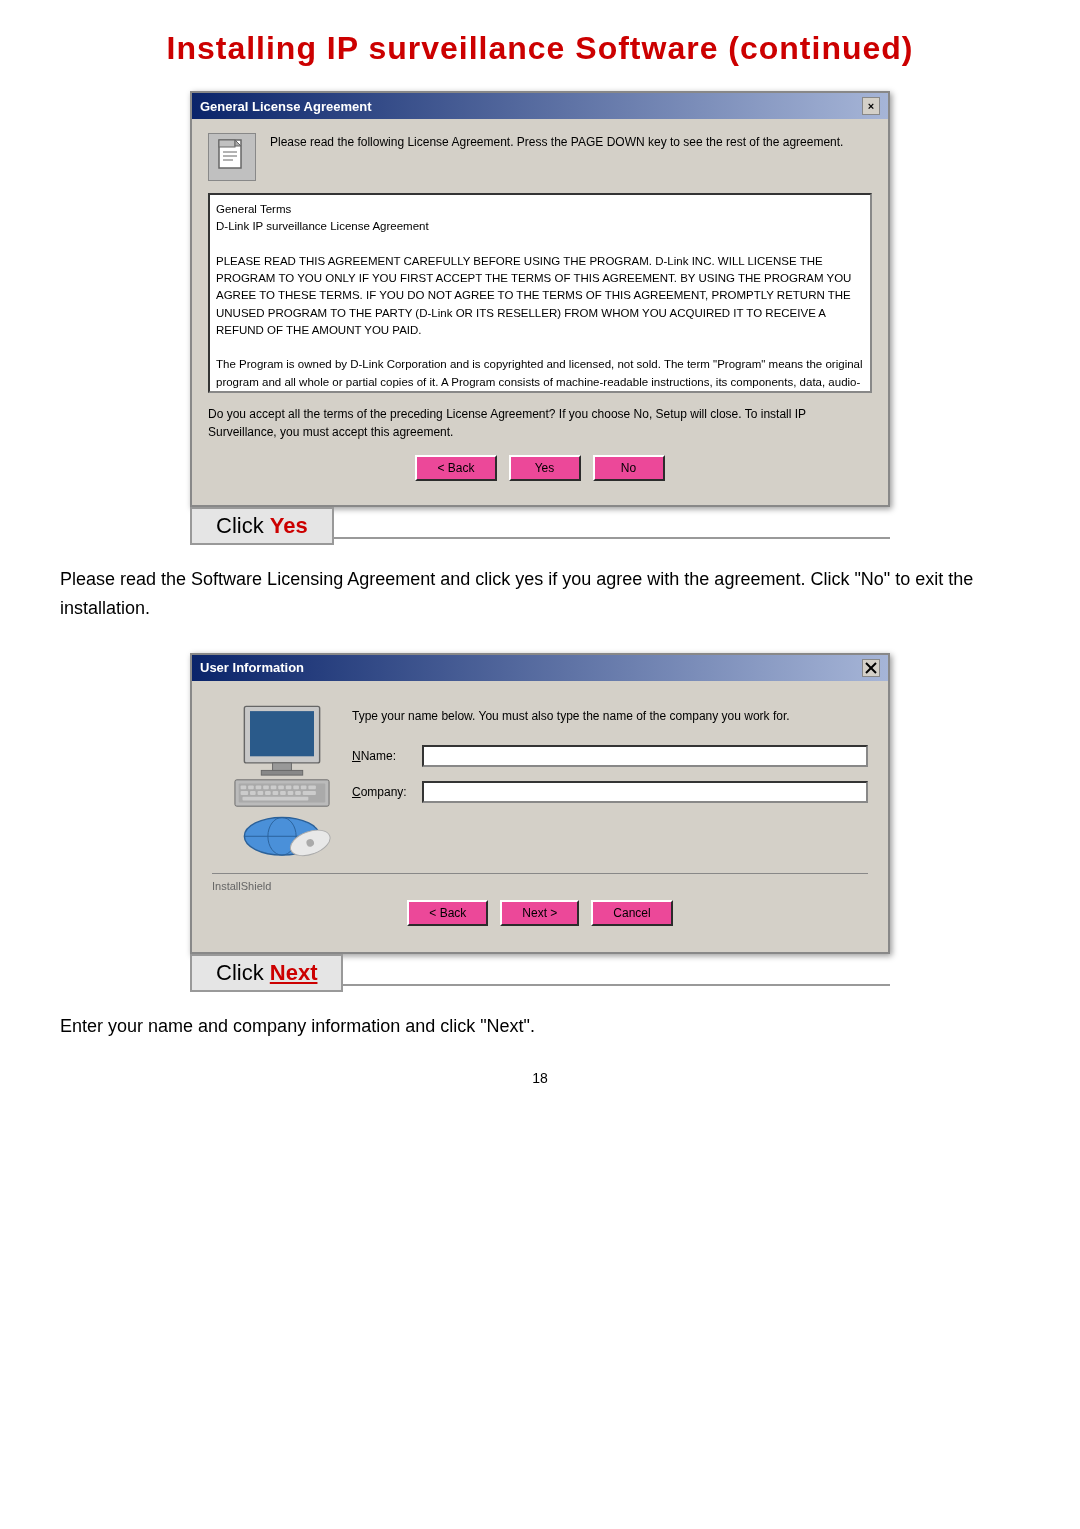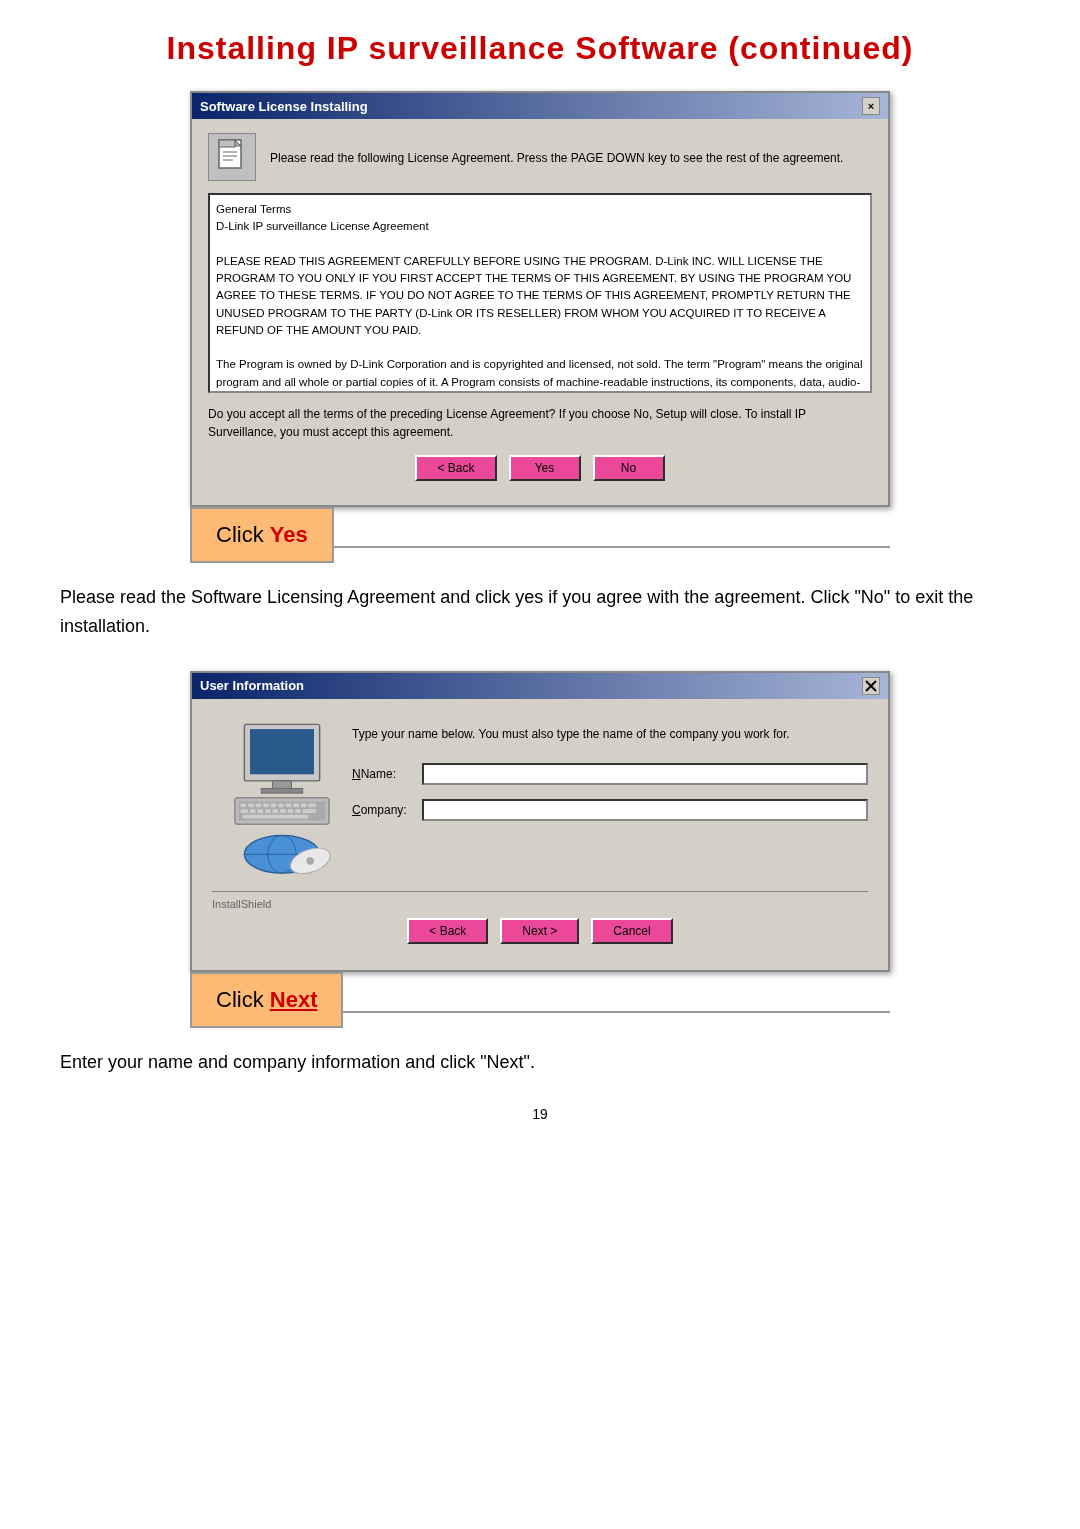--- a/index.html
+++ b/index.html
@@ -74,21 +74,20 @@
       display: flex;
       align-items: center;
       justify-content: center;
       font-size: 22px;
     }
 
     .dialog-intro-text {
       font-size: 12px;
       color: #000;
       line-height: 1.5;
-      margin-top: 16px;
     }
 
     .license-text-area {
       background: white;
       border: 2px inset #888;
       width: 100%;
       height: 200px;
       overflow-y: scroll;
       padding: 6px;
       font-size: 11.5px;
@@ -191,22 +190,22 @@
       margin-top: 16px;
       border-top: 1px solid #888;
       padding-top: 6px;
       font-size: 11px;
       color: #666;
       margin-bottom: 8px;
     }
 
     .callout-box-inner {
       border: 2px solid #999;
-      background: #fdba74;
-      padding: 13px 24px;
+      background: #e5e5e5;
+      padding: 4px 24px;
       font-size: 22px;
       display: inline-block;
     }
 
     .callout-line-h {
       height: 2px;
       background: #999;
       flex: 1;
       margin-top: 24px;
     }
@@ -221,21 +220,21 @@
     
     .underline { text-decoration: underline; }
   </style>
 </head>
 <body>
 
 <h1 class="page-title">Installing IP surveillance Software (continued)</h1>
 
 <div class="dialog-window">
   <div class="dialog-titlebar">
-    <span>Software License Installing</span>
+    <span>General License Agreement</span>
     <div class="dialog-close-btn">×</div>
   </div>
   <div class="dialog-body">
     <div class="dialog-header-area">
       <div class="dialog-icon">
 
         <svg width="38" height="38" viewBox="0 0 38 38" xmlns="http://www.w3.org/2000/svg">
           <rect x="6" y="2" width="22" height="28" fill="white" stroke="#666" stroke-width="1.5"></rect>
           <rect x="6" y="2" width="16" height="7" fill="#c0c0c0" stroke="#666" stroke-width="1"></rect>
           <line x1="10" y1="14" x2="24" y2="14" stroke="#666" stroke-width="1"></line>
@@ -348,13 +347,13 @@
 
 <div style="width:700px; margin:0 auto; display:flex; align-items:center;">
   <div class="callout-box-inner">
     <span>Click </span><strong style="color:#cc0000;text-decoration:underline;">Next</strong>
   </div>
   <div class="callout-line-h"></div>
 </div>
 
 <p class="description-text">Enter your name and company information and click "Next".</p>
 
-<div class="page-number">19</div>
+<div class="page-number">18</div>
 
 </body></html>

